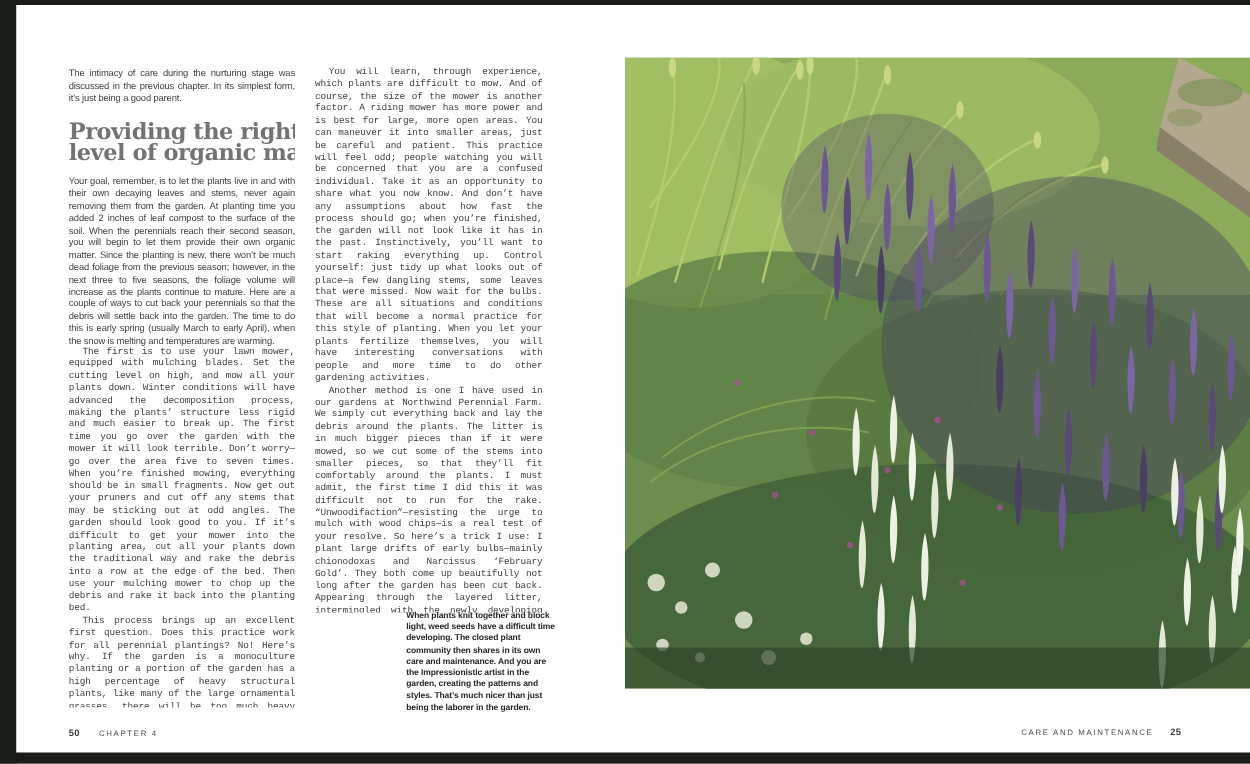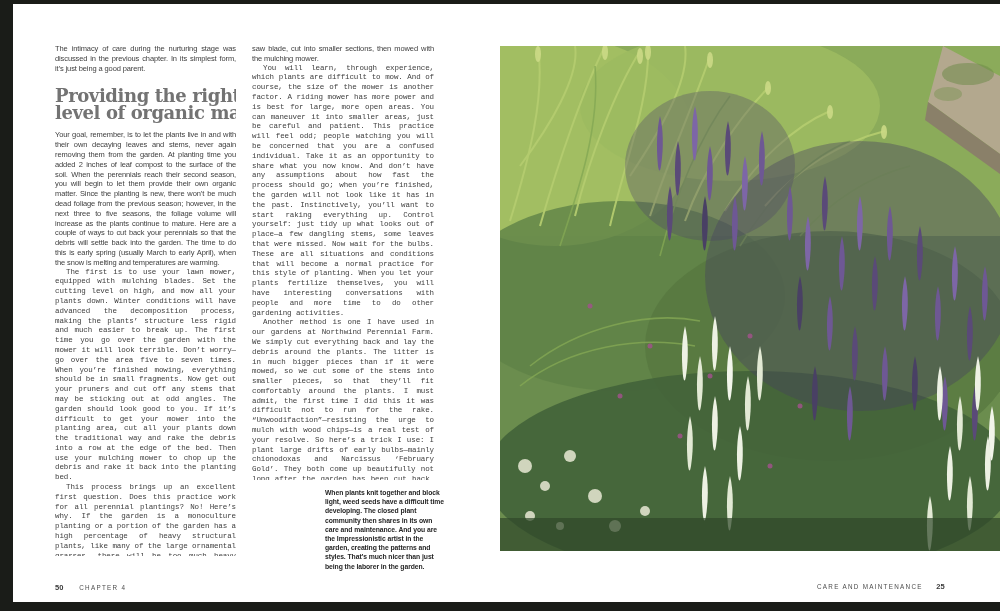--- a/index.html
+++ b/index.html
@@ -3,21 +3,21 @@
 <meta charset="utf-8">
 <style>
   html,body{margin:0;padding:0;background:#1a1c18;}
   .stage{position:relative;width:1000px;height:611px;background:#ffffff;overflow:hidden;
          font-family:"Liberation Sans",sans-serif;}
   .frame{position:absolute;background:#1a1c18;}
   .frame-left{left:0;top:0;width:13px;height:611px;}
   .frame-top{left:0;top:0;width:1000px;height:4px;}
   .frame-bottom{left:0;top:602px;width:1000px;height:9px;}
 
-  .col{position:absolute;top:44px;color:#404040;font-size:7.5px;line-height:9.8px;
+  .col{position:absolute;top:54px;color:#404040;font-size:7.5px;line-height:9.8px;
        text-align:justify;letter-spacing:-0.015em;overflow:hidden;}
   .col-1{left:55px;width:181px;height:512px;}
   .col-2{left:252px;width:182px;height:436px;}
   .col p{margin:0;}
   .indent{text-indent:11px;font-family:Liberation Mono, monospace;}
 
   .heading{font-family:"DejaVu Serif","Liberation Serif",serif;font-weight:bold;
            color:#737373;font-size:18px;line-height:17px;letter-spacing:-0.4px;
            margin:14px 0 9px 0;text-align:left;}
   .heading div{white-space:nowrap;}
@@ -46,21 +46,20 @@
     <h2 class="heading">
       <div>Providing the right</div>
       <div>level of organic matter</div>
     </h2>
     <p>Your goal, remember, is to let the plants live in and with their own decaying leaves and stems, never again removing them from the garden. At planting time you added 2 inches of leaf compost to the surface of the soil. When the perennials reach their second season, you will begin to let them provide their own organic matter. Since the planting is new, there won’t be much dead foliage from the previous season; however, in the next three to five seasons, the foliage volume will increase as the plants continue to mature. Here are a couple of ways to cut back your perennials so that the debris will settle back into the garden. The time to do this is early spring (usually March to early April), when the snow is melting and temperatures are warming.</p>
     <p class="indent">The first is to use your lawn mower, equipped with mulching blades. Set the cutting level on high, and mow all your plants down. Winter conditions will have advanced the decomposition process, making the plants’ structure less rigid and much easier to break up. The first time you go over the garden with the mower it will look terrible. Don’t worry—go over the area five to seven times. When you’re finished mowing, everything should be in small fragments. Now get out your pruners and cut off any stems that may be sticking out at odd angles. The garden should look good to you. If it’s difficult to get your mower into the planting area, cut all your plants down the traditional way and rake the debris into a row at the edge of the bed. Then use your mulching mower to chop up the debris and rake it back into the planting bed.</p>
     <p class="indent">This process brings up an excellent first question. Does this practice work for all perennial plantings? No! Here’s why. If the garden is a monoculture planting or a portion of the garden has a high percentage of heavy structural plants, like many of the large ornamental grasses, there will be too much heavy debris to push or ride a mower over. The first lesson, then? The perennial planting needs to be designed with plants of diverse structure. Do not use a high percentage of heavy structural plants like miscanthus, whose stems are too thick and dense to mow. These would need to be cut back with a weed trimmer using a</p>
   </div>
 
   <div class="col col-2">
-    <p>saw blade, cut into smaller sections, then mowed with the mulching mower.</p>
     <p class="indent">You will learn, through experience, which plants are difficult to mow. And of course, the size of the mower is another factor. A riding mower has more power and is best for large, more open areas. You can maneuver it into smaller areas, just be careful and patient. This practice will feel odd; people watching you will be concerned that you are a confused individual. Take it as an opportunity to share what you now know. And don’t have any assumptions about how fast the process should go; when you’re finished, the garden will not look like it has in the past. Instinctively, you’ll want to start raking everything up. Control yourself: just tidy up what looks out of place—a few dangling stems, some leaves that were missed. Now wait for the bulbs. These are all situations and conditions that will become a normal practice for this style of planting. When you let your plants fertilize themselves, you will have interesting conversations with people and more time to do other gardening activities.</p>
     <p class="indent">Another method is one I have used in our gardens at Northwind Perennial Farm. We simply cut everything back and lay the debris around the plants. The litter is in much bigger pieces than if it were mowed, so we cut some of the stems into smaller pieces, so that they’ll fit comfortably around the plants. I must admit, the first time I did this it was difficult not to run for the rake. “Unwoodifaction”—resisting the urge to mulch with wood chips—is a real test of your resolve. So here’s a trick I use: I plant large drifts of early bulbs—mainly chionodoxas and Narcissus ‘February Gold’. They both come up beautifully not long after the garden has been cut back. Appearing through the layered litter, intermingled with the newly developing foliage of the perennials, the whole site now looks like a beautiful alpine meadow. The airy brown litter quietly sets off the fresh green perennial foliage and the brightness of the bulbs. This practice promotes the beauty of plants over the conventional neatness of mulch, and at the same time encourages the development of a healthy living system.</p>
   </div>
 
   <div class="caption">When plants knit together and block light, weed seeds have a difficult time developing. The closed plant community then shares in its own care and maintenance. And you are the Impressionistic artist in the garden, creating the patterns and styles. That’s much nicer than just being the laborer in the garden.</div>
 
   <div class="photo">
     <svg viewBox="0 0 500 505" preserveAspectRatio="none">
       <rect width="500" height="505" fill="#6b8d4e"></rect>
       <rect width="500" height="190" fill="#8fae5c" opacity="0.9"></rect>

